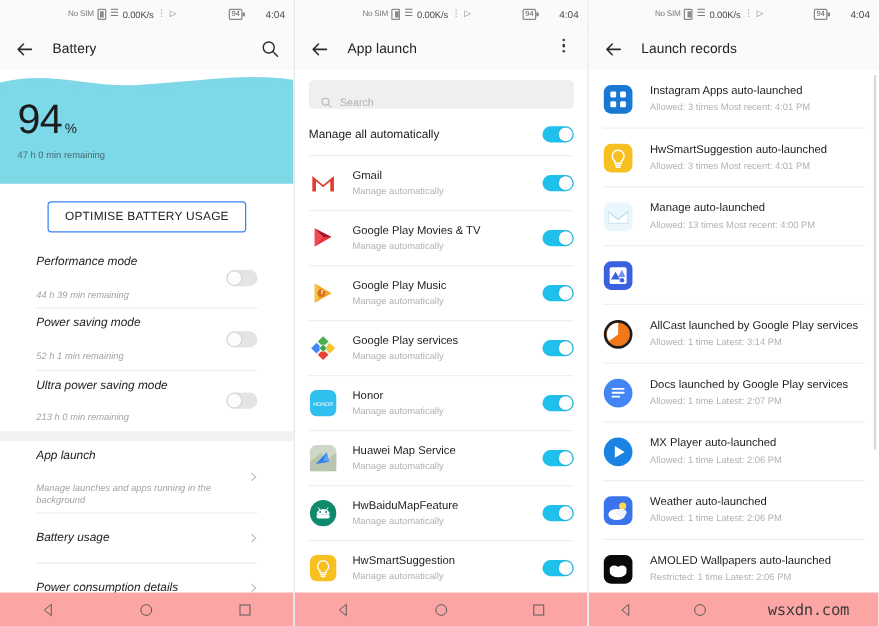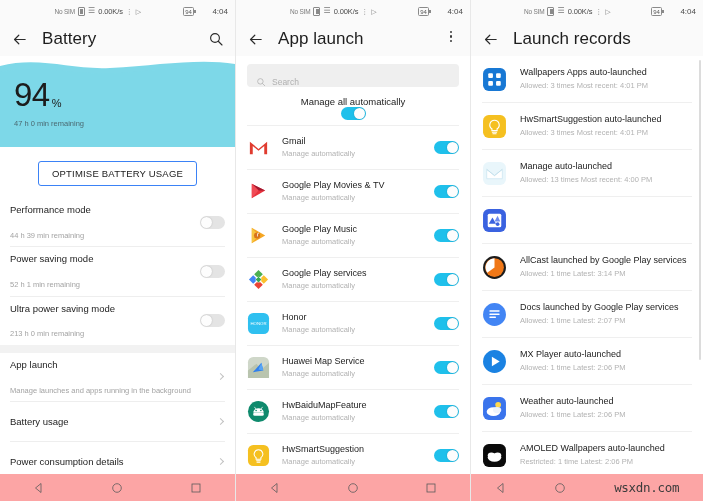--- a/index.html
+++ b/index.html
@@ -55,21 +55,21 @@
   }
   .clock { font-size: 8px; color: #4a4a4a; }
 
   
   .appbar {
     height: 34px; display: flex; align-items: center;
     padding: 0 11px; background: #fafafa;
   }
   .back-arrow { width: 17px; height: 17px; flex: 0 0 auto; }
   .appbar-title {
-    font-size: 17px; color: #1d1d1d; margin-left: 14px;
+    font-size: 11px; color: #1d1d1d; margin-left: 14px;
     flex: 1; font-weight: 400; letter-spacing: 0.05px;
   }
   .appbar-action { width: 16px; height: 16px; flex: 0 0 auto; }
   .dots-v { display: flex; flex-direction: column; gap: 2px; align-items: center; }
   .dots-v i { width: 2.4px; height: 2.4px; background: #3a3a3a; border-radius: 50%; }
 
   
   .hero { position: relative; height: 91px; background: #fff; }
   .hero .wave { position: absolute; inset: 0; }
   .hero-text { position: absolute; left: 14px; top: 24px; }
@@ -80,21 +80,21 @@
 
   
   .optimise-wrap { display: flex; justify-content: center; padding: 14px 0 12px; }
   .optimise-btn {
     border: 1px solid #3b82f6; border-radius: 3px;
     padding: 6px 13px; font-size: 9.5px; color: #202020;
     background: #fff; letter-spacing: 0.2px;
   }
 
   
-  .list { padding: 0 10px; }
+  .list { padding: 0 29px; font-style: italic; }
   .srow {
     display: flex; align-items: center; min-height: 40px;
     border-bottom: 1px solid #eeeeee; padding: 6px 0;
   }
   .srow:last-child { border-bottom: none; }
   .srow-txt { flex: 1; min-width: 0; }
   .srow-title { font-size: 9.5px; color: #1c1c1c; line-height: 1.25; }
   .srow-sub { font-size: 7.5px; color: #a3a3a3; margin-top: 15px; line-height: 1.25; }
   .srow-value { font-size: 7.5px; color: #a3a3a3; margin-right: 17px; white-space: nowrap;}
   .chev {
@@ -124,21 +124,21 @@
     display: flex; align-items: flex-end; padding: 0 9px; gap: 6px;
   }
   .search-ph { font-size: 8.5px; color: #b0b0b0; }
 
   
   .alist { padding: 0 11px; }
   .arow {
     display: flex; align-items: center; min-height: 44px;
     border-bottom: 1px solid #efefef; padding: 5px 0;
   }
-  .arow.header { min-height: 34px; flex-direction: column; }
+  .arow.header { min-height: 34px; }
   .arow:last-child { border-bottom: none; }
   .aicon { width: 23px; height: 23px; flex: 0 0 auto; margin-right: 12px; }
   .atxt { flex: 1; min-width: 0; }
   .atitle { font-size: 9px; color: #1c1c1c; line-height: 1.3; }
   .asub { font-size: 7.5px; color: #b2b2b2; margin-top: 2px; line-height: 1.3; }
   .hdr-title { font-size: 9.5px; color: #1c1c1c; flex: 1; }
 
   
   .rlist { padding: 0 11px; position: relative; }
   .rrow {
@@ -548,21 +548,21 @@
 
         <div class="rrow">
           <svg class="ricon" viewBox="0 0 48 48">
             <rect x="2" y="2" width="44" height="44" rx="11" fill="#1878d4"></rect>
             <rect x="12" y="12" width="9" height="9" rx="2" fill="#fff"></rect>
             <rect x="27" y="12" width="9" height="9" rx="2" fill="#fff"></rect>
             <rect x="12" y="27" width="9" height="9" rx="2" fill="#fff"></rect>
             <rect x="27" y="27" width="9" height="9" rx="2" fill="#fff"></rect>
           </svg>
           <div class="atxt">
-            <div class="rtitle">Wallpapers Apps auto-launched</div>
+            <div class="rtitle">Instagram Apps auto-launched</div>
             <div class="rsub">Allowed: 3 times  Most recent: 4:01 PM</div>
           </div>
         </div>
 
         <div class="rrow">
           <svg class="ricon" viewBox="0 0 48 48">
             <rect x="2" y="2" width="44" height="44" rx="11" fill="#f5c020"></rect>
             <path d="M24 12 a9 9 0 0 1 5 16.5 L29 32 L19 32 L19 28.5 A9 9 0 0 1 24 12 Z" fill="none" stroke="#fff" stroke-width="2.2"></path>
             <path d="M20 35 L28 35 M21 38 L27 38" stroke="#fff" stroke-width="2.2" stroke-linecap="round"></path>
           </svg>

